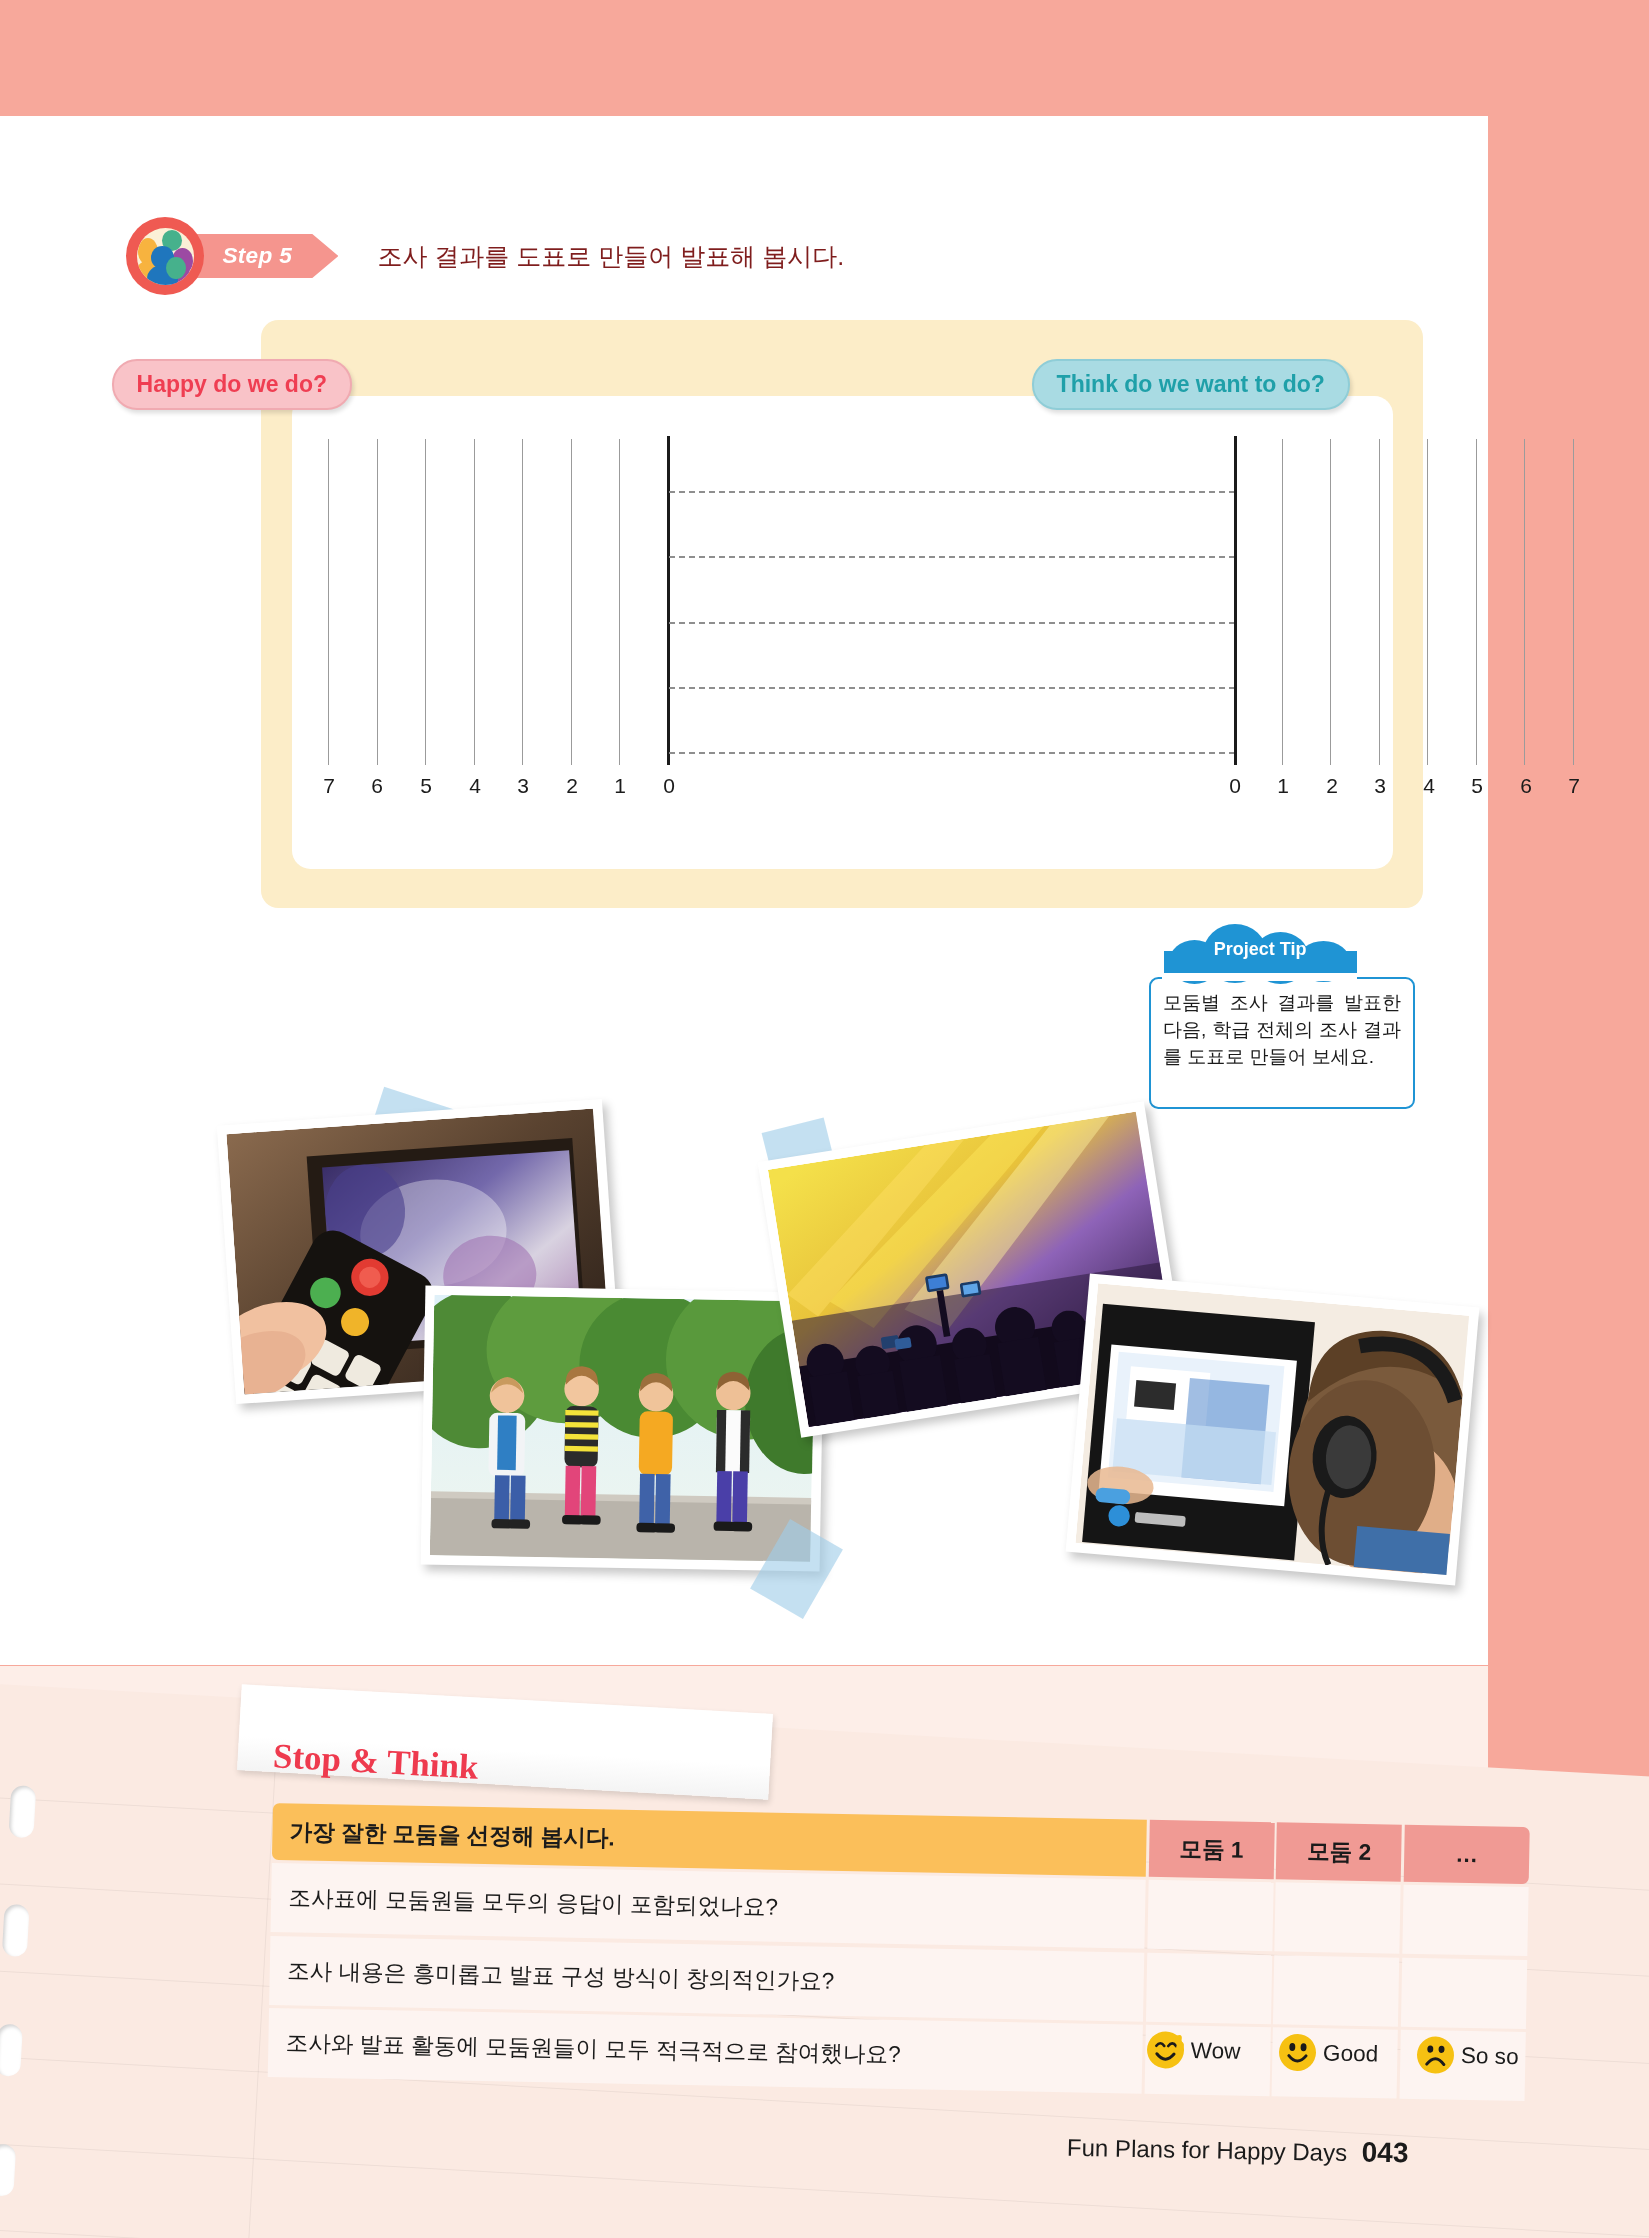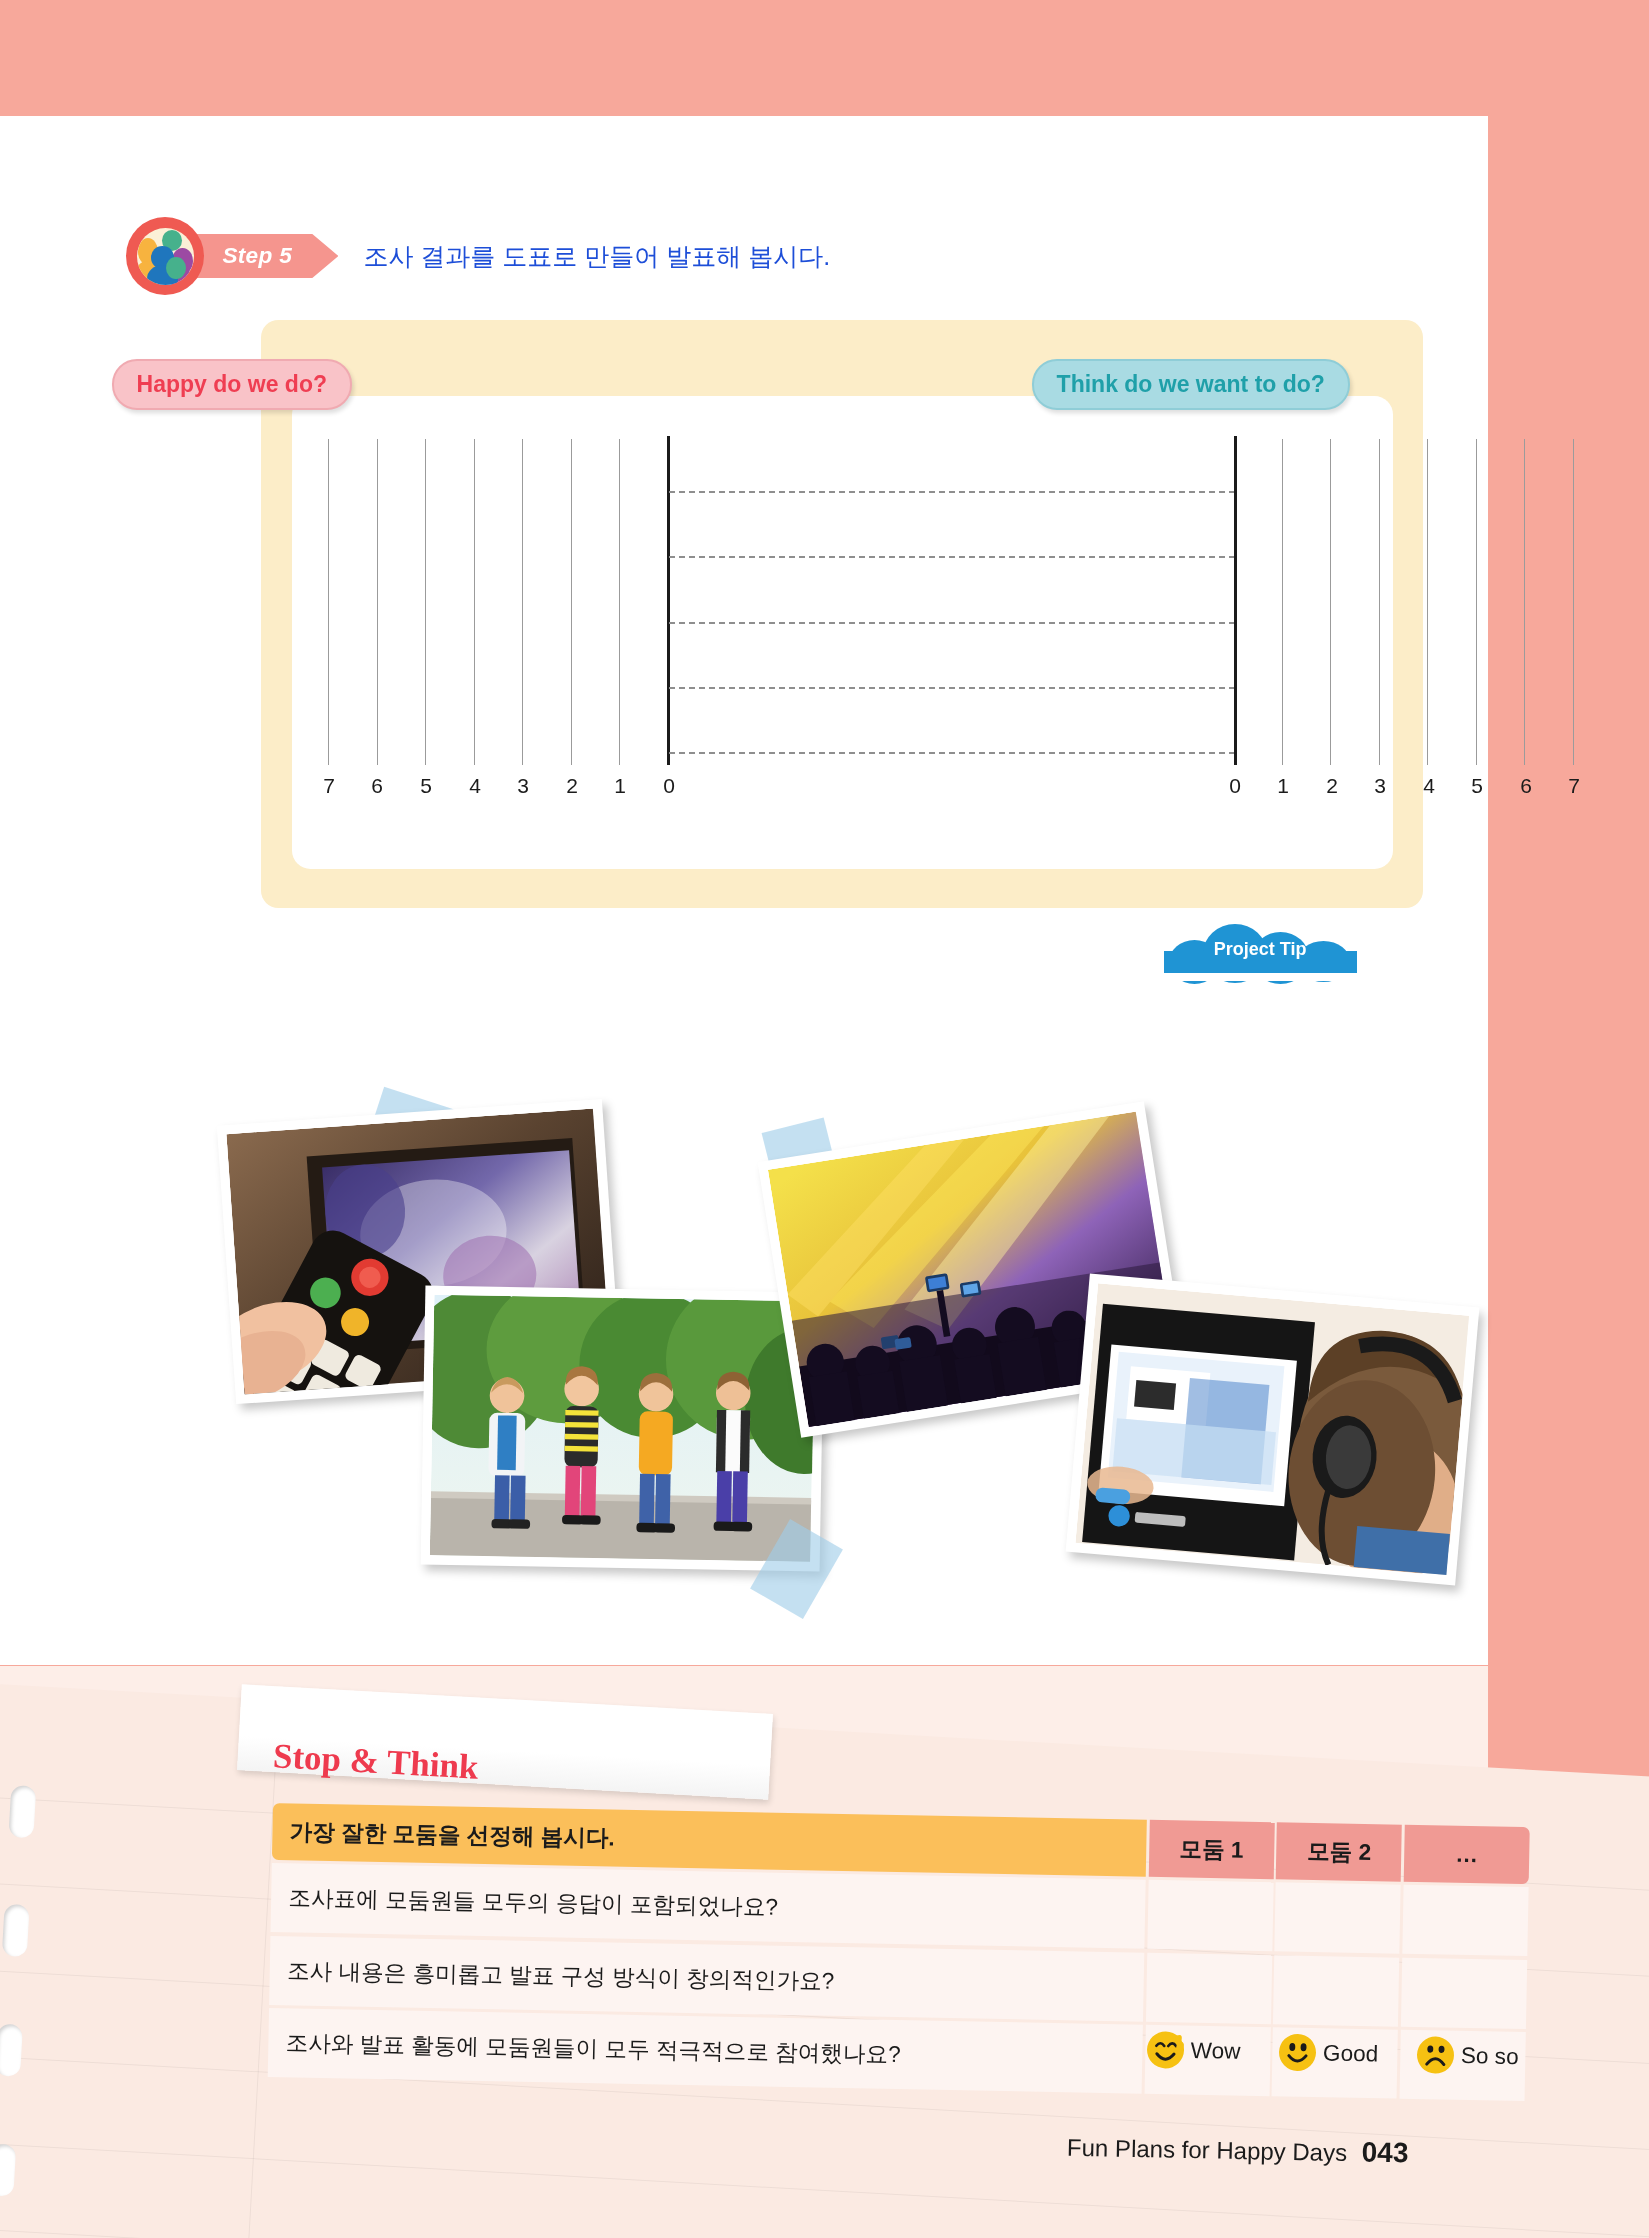--- a/index.html
+++ b/index.html
@@ -54,21 +54,21 @@
     position:relative;margin-left:-10.6px;height:44px;width:145px;
     background:#f5958e;
     clip-path:polygon(0 0,82% 0,100% 50%,82% 100%,0 100%);
     display:flex;align-items:center;justify-content:flex-start;
     padding-left:29px;box-sizing:border-box;
   }
   .step-arrow span{
     color:#ffffff;font-size:22.6px;font-weight:bold;font-style:italic;letter-spacing:0.3px;
   }
   #step-text{
-    margin-left:25px;font-size:25px;color:#1d4ed8;white-space:nowrap;
+    margin-left:39px;font-size:25px;color:#7f1d1d;white-space:nowrap;
   }
 
   
   #chart-card{
     position:absolute;left:261px;top:320px;width:1162px;height:588px;
     background:#fcedc8;border-radius:17.3px;
   }
   #chart-inner{
     position:absolute;left:31px;top:76px;width:1101px;height:473px;
     background:#ffffff;border-radius:18.6px;
@@ -285,20 +285,23 @@
 
 <div id="tip">
   <div id="tip-cloud">
     <div class="lump" style="left:5.3px;top:17.3px;width:51px;height:44px;"></div>
     <div class="lump" style="left:39px;top:1.3px;width:64px;height:59px;"></div>
     <div class="lump" style="left:88px;top:9.3px;width:57px;height:52px;"></div>
     <div class="lump" style="left:133px;top:18.6px;width:53px;height:41px;"></div>
     <div class="base"></div>
   </div>
   <div id="tip-label">Project Tip</div>
+  <div id="tip-box">
+    <p>모둠별 조사 결과를 발표한 다음, 학급 전체의 조사 결과를 도표로 만들어 보세요.</p>
+  </div>
   <div id="tip-mask"></div>
 </div>
 
 <div class="tape" style="left:370px;top:1096px;width:73px;height:80px;transform:rotate(18deg);"></div>
 <div class="tape" style="left:771px;top:1124px;width:64px;height:86px;transform:rotate(-14deg);"></div>
 <div class="tape" style="left:1062px;top:1130px;width:61px;height:80px;transform:rotate(22deg);"></div>
 
 <div class="photo" style="left:226px;top:1112px;width:386px;height:279px;transform:rotate(-4deg);">
   <div class="img">
     <svg width="100%" height="100%" viewBox="0 0 552 392" preserveAspectRatio="none">

